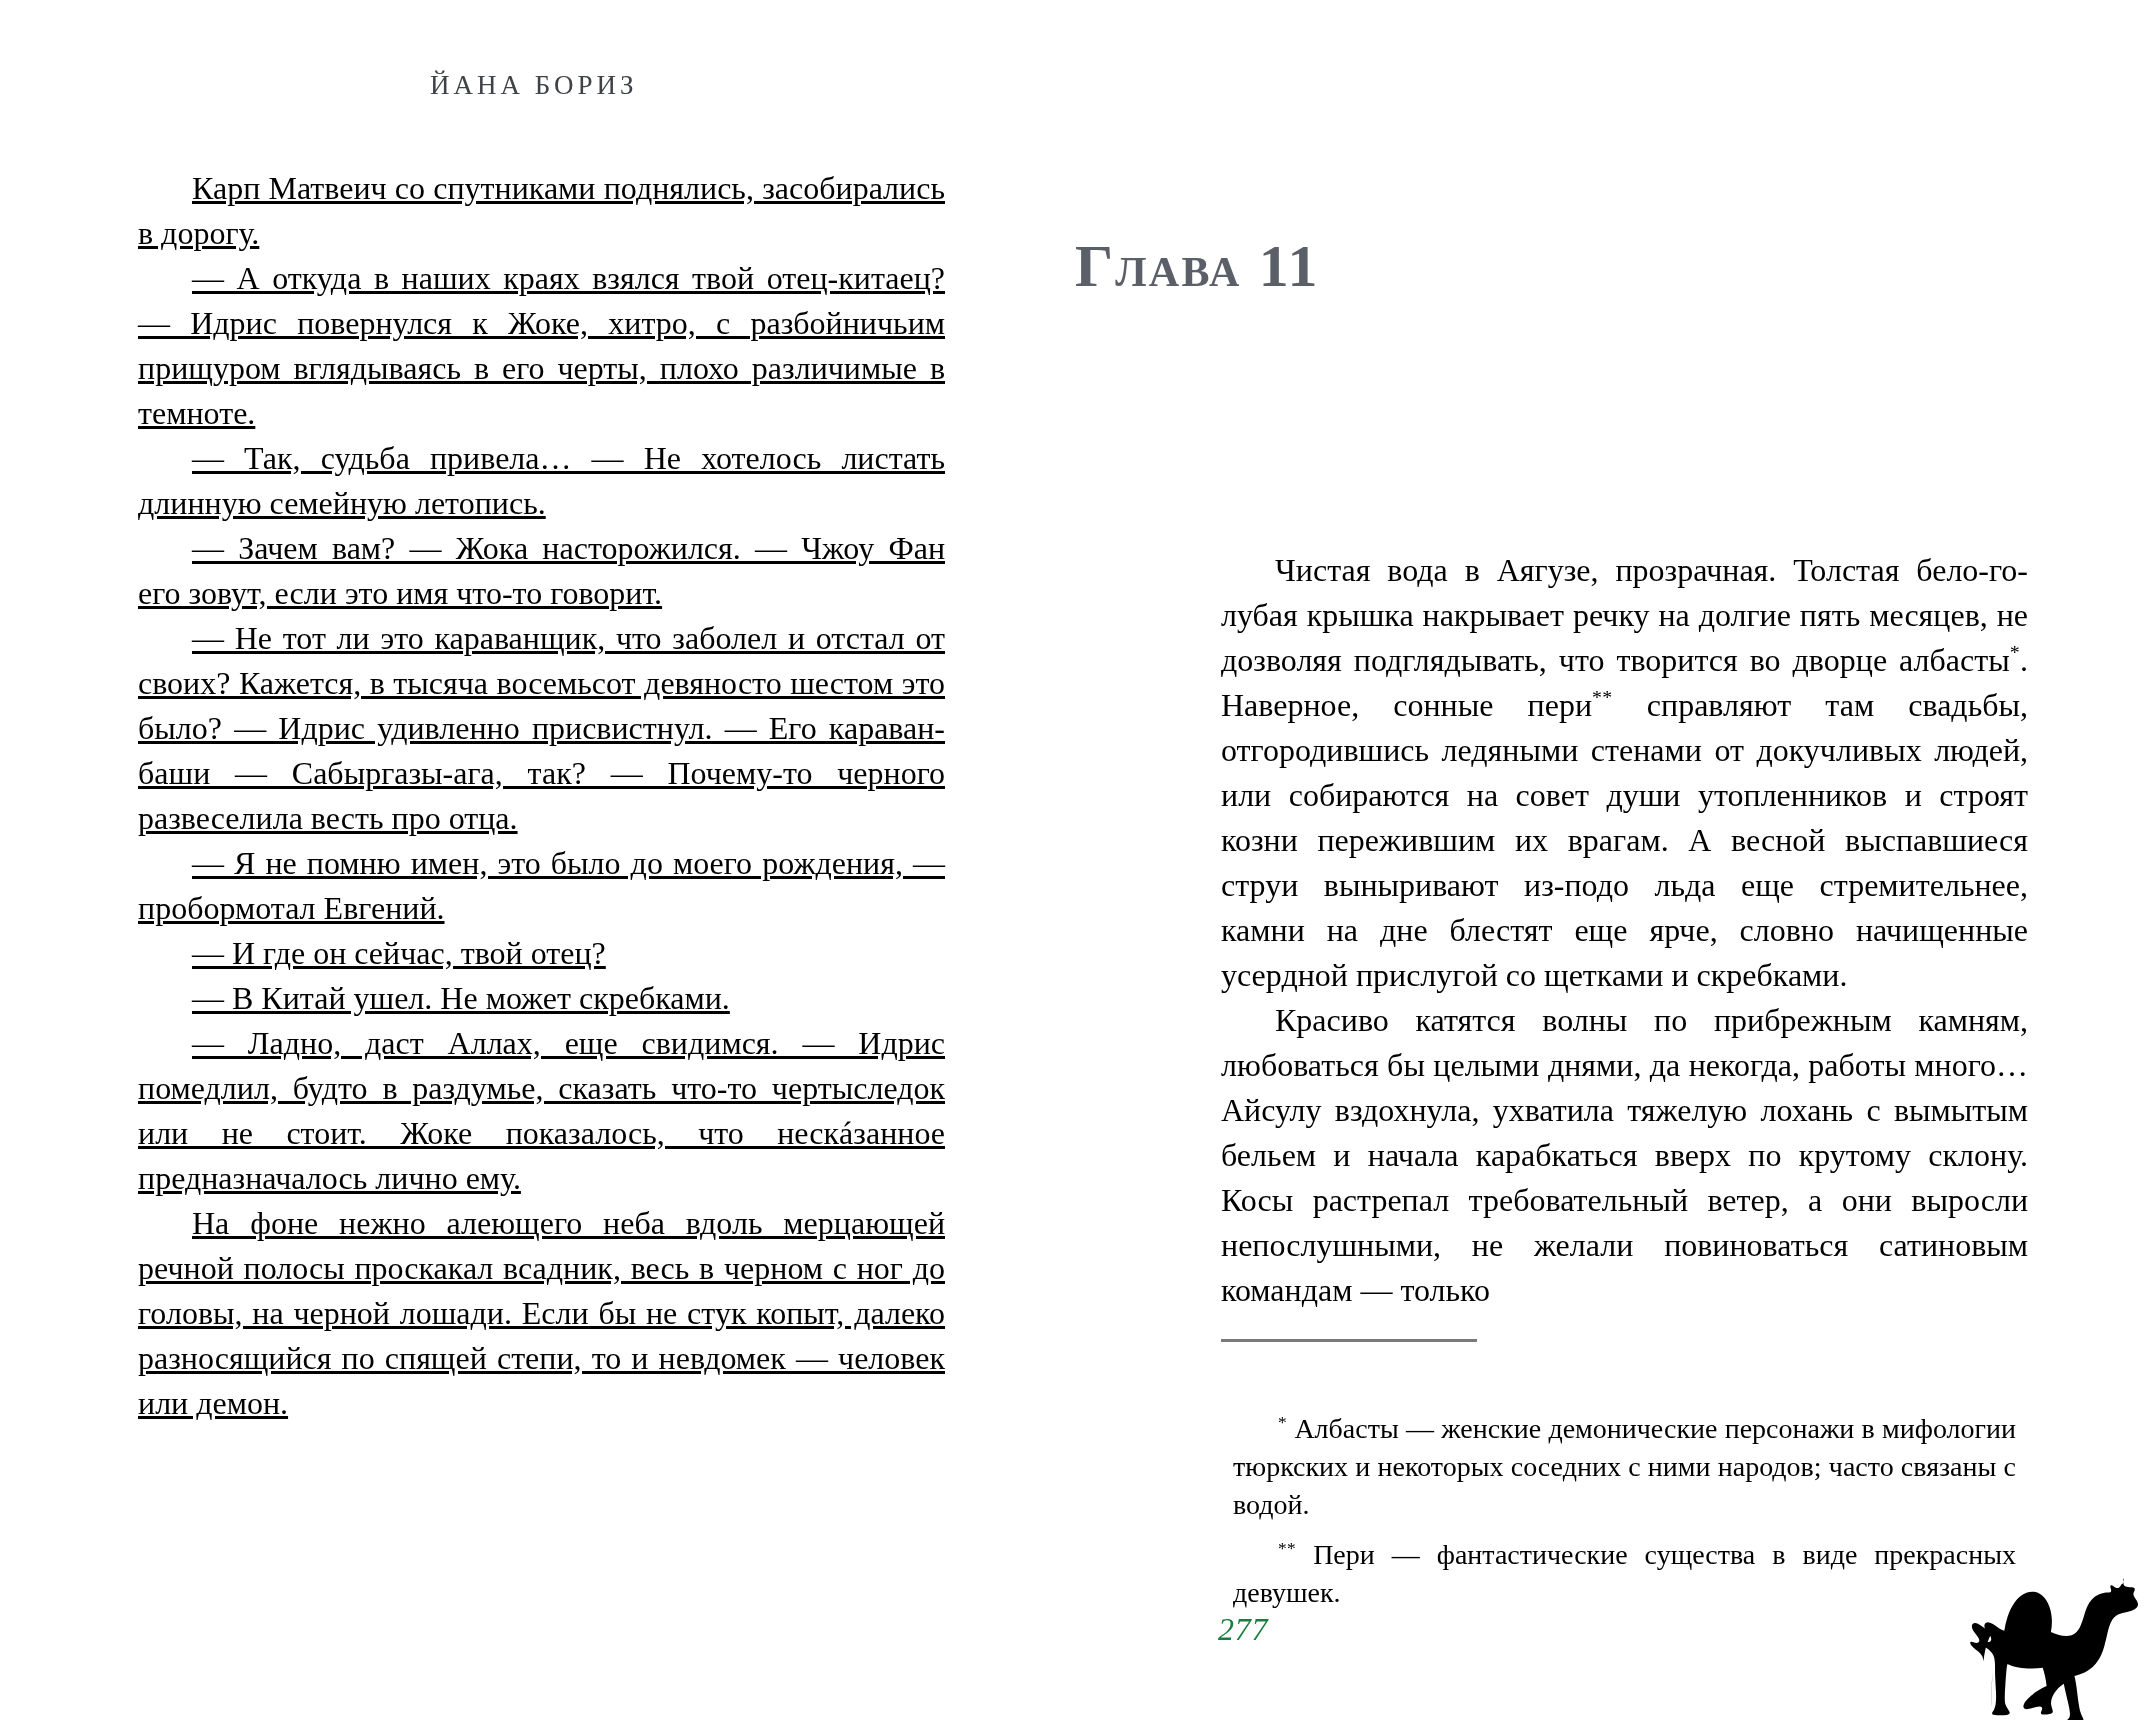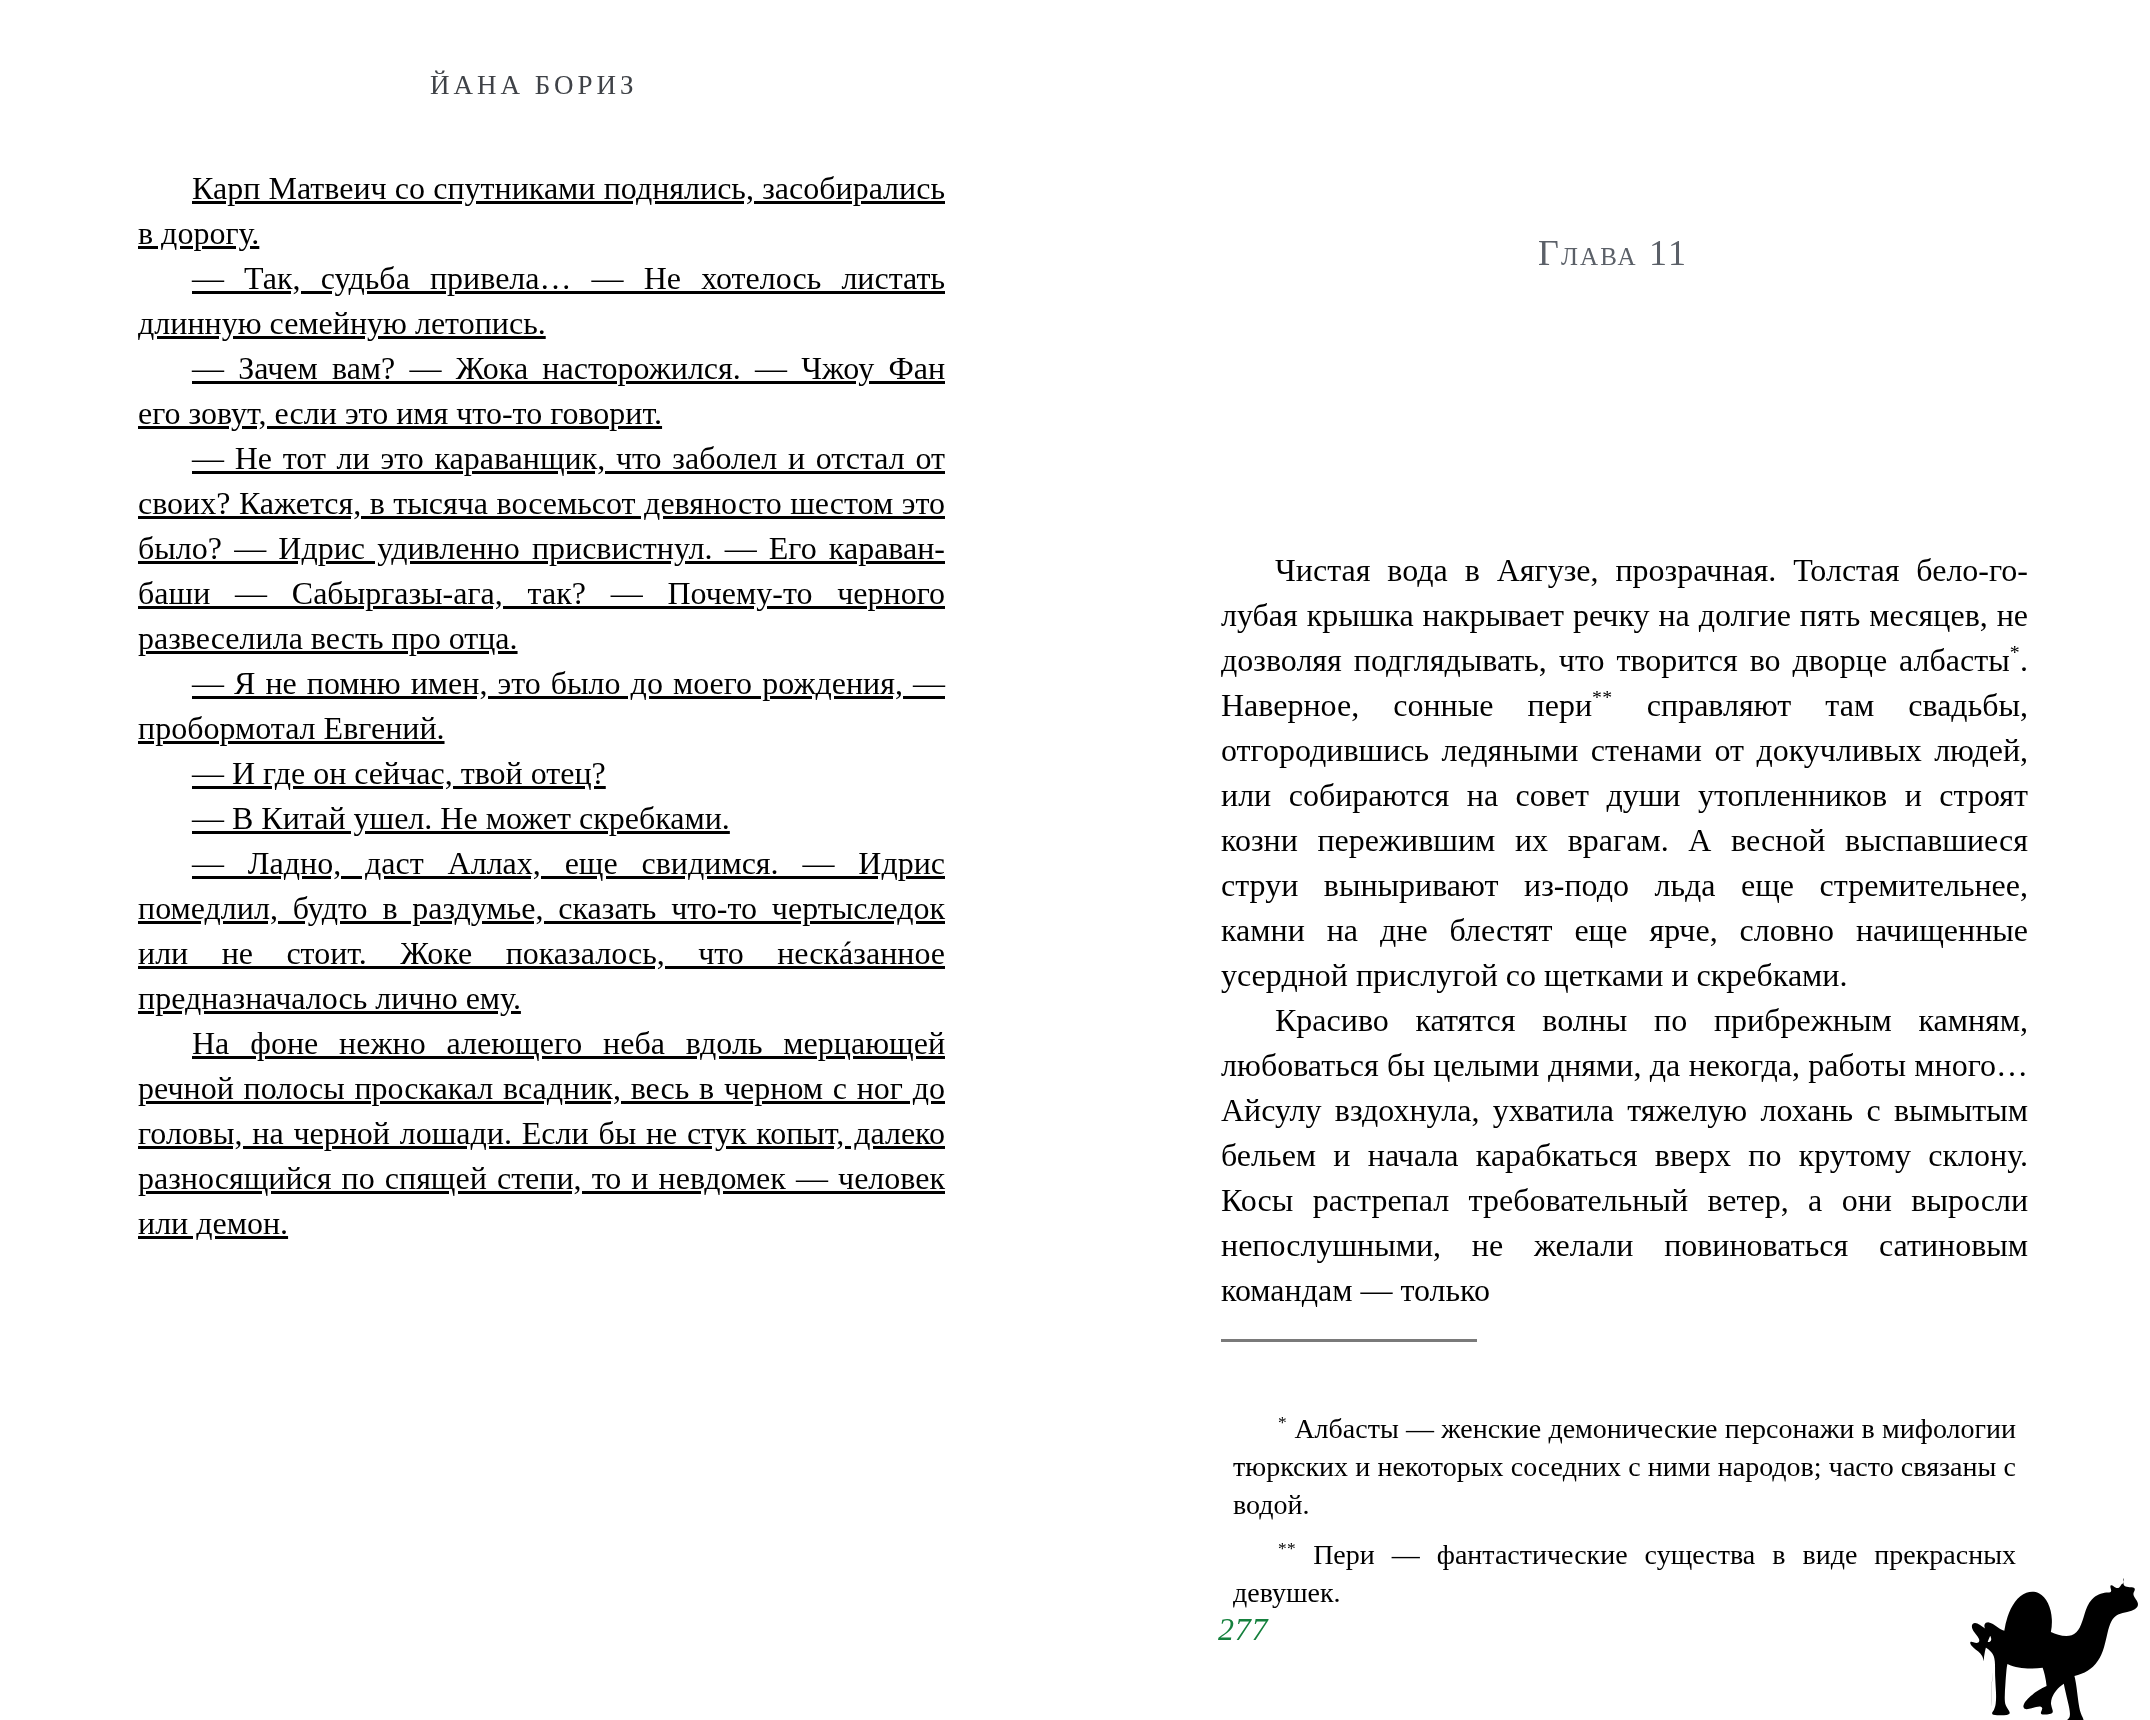--- a/index.html
+++ b/index.html
@@ -68,25 +68,26 @@
     margin: 0;
     text-indent: 54px;
   }
 
   
   .chapter-title {
     position: absolute;
     left: 0;
     right: 0;
     top: 232px;
-    text-align: center;
-    font-size: 36px;
+    text-align: left;
+    font-size: 60px;
     letter-spacing: 2.2px;
     color: #5b6068;
     font-variant: small-caps;
+    font-weight: bold;
   }
 
   .column-right {
     position: absolute;
     left: 146px;
     top: 548px;
     width: 807px;
     font-size: 32px;
     line-height: 45px;
     text-align: justify;
@@ -151,20 +152,21 @@
 <body>
 
 <div class="spread">
 
   <div class="page-verso">
 
     <div class="running-head">Йана Бориз</div>
 
     <div class="column">
       <p>Карп Матвеич со спутниками поднялись, засо­бирались в дорогу.</p>
+      <p>— А откуда в наших краях взялся твой отец-ки­таец? — Идрис повернулся к Жоке, хитро, с раз­бойничьим прищуром вглядываясь в его черты, плохо различимые в темноте.</p>
       <p>— Так, судьба привела… — Не хотелось лис­тать длинную семейную летопись.</p>
       <p>— Зачем вам? — Жока насторожился. — Чжоу Фан его зовут, если это имя что-то говорит.</p>
       <p>— Не тот ли это караванщик, что заболел и отстал от своих? Кажется, в тысяча восемьсот девяносто шестом это было? — Идрис удивленно присвистнул. — Его караван-баши — Сабыргазы-ага, так? — Почему-то черного развеселила весть про отца.</p>
       <p>— Я не помню имен, это было до моего рожде­ния, — пробормотал Евгений.</p>
       <p>— И где он сейчас, твой отец?</p>
       <p>— В Китай ушел. Не может скребками.</p>
       <p>— Ладно, даст Аллах, еще свидимся. — Идрис помедлил, будто в раздумье, сказать что-то черты­следок или не стоит. Жоке показалось, что нескáзанное предназначалось лично ему.</p>
       <p>На фоне нежно алеющего неба вдоль мерцаю­щей речной полосы проскакал всадник, весь в чер­ном с ног до головы, на черной лошади. Если бы не стук копыт, далеко разносящийся по спящей степи, то и невдомек — человек или демон.</p>
     </div>
   </div>

